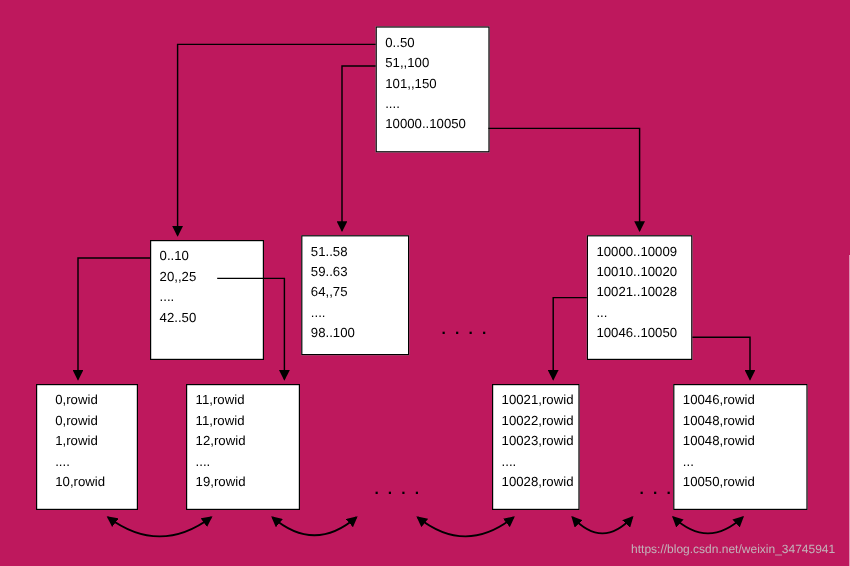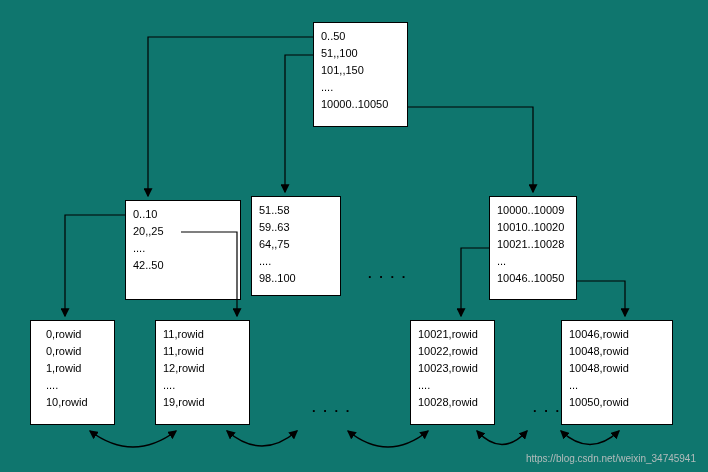--- a/index.html
+++ b/index.html
@@ -1,33 +1,33 @@
 <!DOCTYPE html>
 <html><head>
 <meta charset="utf-8">
 <style>
   * { margin:0; padding:0; box-sizing:border-box; }
   html,body { background:#ffffff; }
   body { font-family:"Liberation Sans","DejaVu Sans",sans-serif; }
   .stage {
     position:relative; width:708px; height:472px;
-    background:#0f766e; overflow:hidden;
+    background:#be185d; overflow:hidden;
   }
   .node {
     position:absolute; border:1px solid #000; background:#fff;
     padding:5px 4px 0 7px; font-size:11px; line-height:17px; color:#000;
   }
   .ln { white-space:nowrap; }
   .n-root         { left:313px; top:22px;  width:95px; height:105px; }
-  .n-branch-left  { left:125px; top:200px; width:116px; height:100px; }
+  .n-branch-left  { left:125px; top:200px; width:95px; height:100px; }
   .n-branch-mid   { left:251px; top:196px; width:90px; height:100px; }
   .n-branch-right { left:489px; top:196px; width:88px; height:104px; }
   .n-leaf-1       { left:30px;  top:320px; width:85px; height:105px;padding-left:15px; }
   .n-leaf-2       { left:155px; top:320px; width:95px; height:105px; }
-  .n-leaf-3       { left:410px; top:320px; width:85px; height:105px; }
+  .n-leaf-3       { left:410px; top:320px; width:73px; height:105px; }
   .n-leaf-4       { left:561px; top:320px; width:112px; height:105px; }
   .ellipsis {
     position:absolute; font-size:13px; font-weight:bold; letter-spacing:2px;
     color:#000; white-space:nowrap;
   }
   .el-branch-gap     { left:368px; top:266px; }
   .el-leaf-gap-left  { left:312px; top:400px; }
   .el-leaf-gap-right { left:533px; top:400px; }
   .arrow-layer {
     position:absolute; left:0; top:0; width:708px; height:472px;

